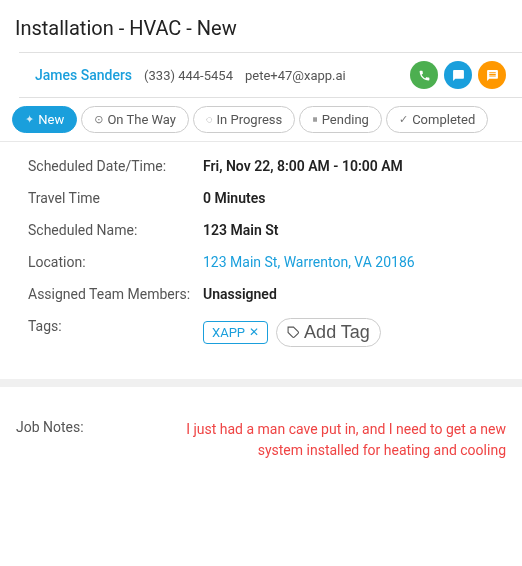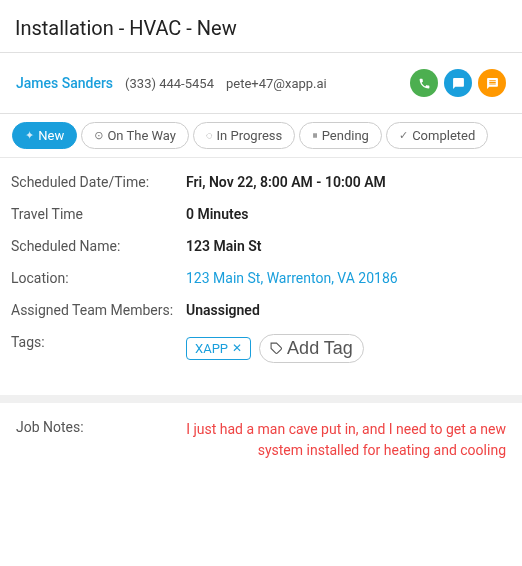--- a/index.html
+++ b/index.html
@@ -17,25 +17,26 @@
       padding: 16px 15px 12px;
       font-size: 20px;
       font-weight: 400;
       color: #222;
     }
 
     
     .contact-bar {
       display: flex;
       align-items: center;
-      padding: 16px 16px;
+      padding: 8px 16px;
       border-top: 1px solid #e0e0e0;
       border-bottom: 1px solid #e0e0e0;
       gap: 12px;
       background: #fff;
+      margin-left: 19px;
     }
     .contact-name {
       color: #1a9fdc;
       font-weight: 500;
       font-size: 14px;
       cursor: pointer;
     }
     .contact-phone {
       color: #555;
       font-size: 13px;
@@ -91,21 +92,21 @@
       color: #fff;
       border-color: #1a9fdc;
     }
     .status-tab .tab-icon {
       font-size: 11px;
       opacity: 0.8;
     }
 
     
     .detail-section {
-      padding: 16px 11px;
+      padding: 16px 28px;
     }
     .detail-row {
       display: flex;
       align-items: flex-start;
       margin-bottom: 16px;
     }
     .detail-label {
       width: 175px;
       min-width: 175px;
       color: #555;
@@ -158,21 +159,21 @@
 
     
     .divider {
       height: 8px;
       background: #f0f0f0;
       margin: 0;
     }
 
     
     .notes-section {
-      padding: 16px 16px;
+      padding: 32px 16px;
     }
     .notes-row {
       display: flex;
       align-items: flex-start;
       gap: 12px;
     }
     .notes-label {
       width: 115px;
       min-width: 115px;
       color: #555;

